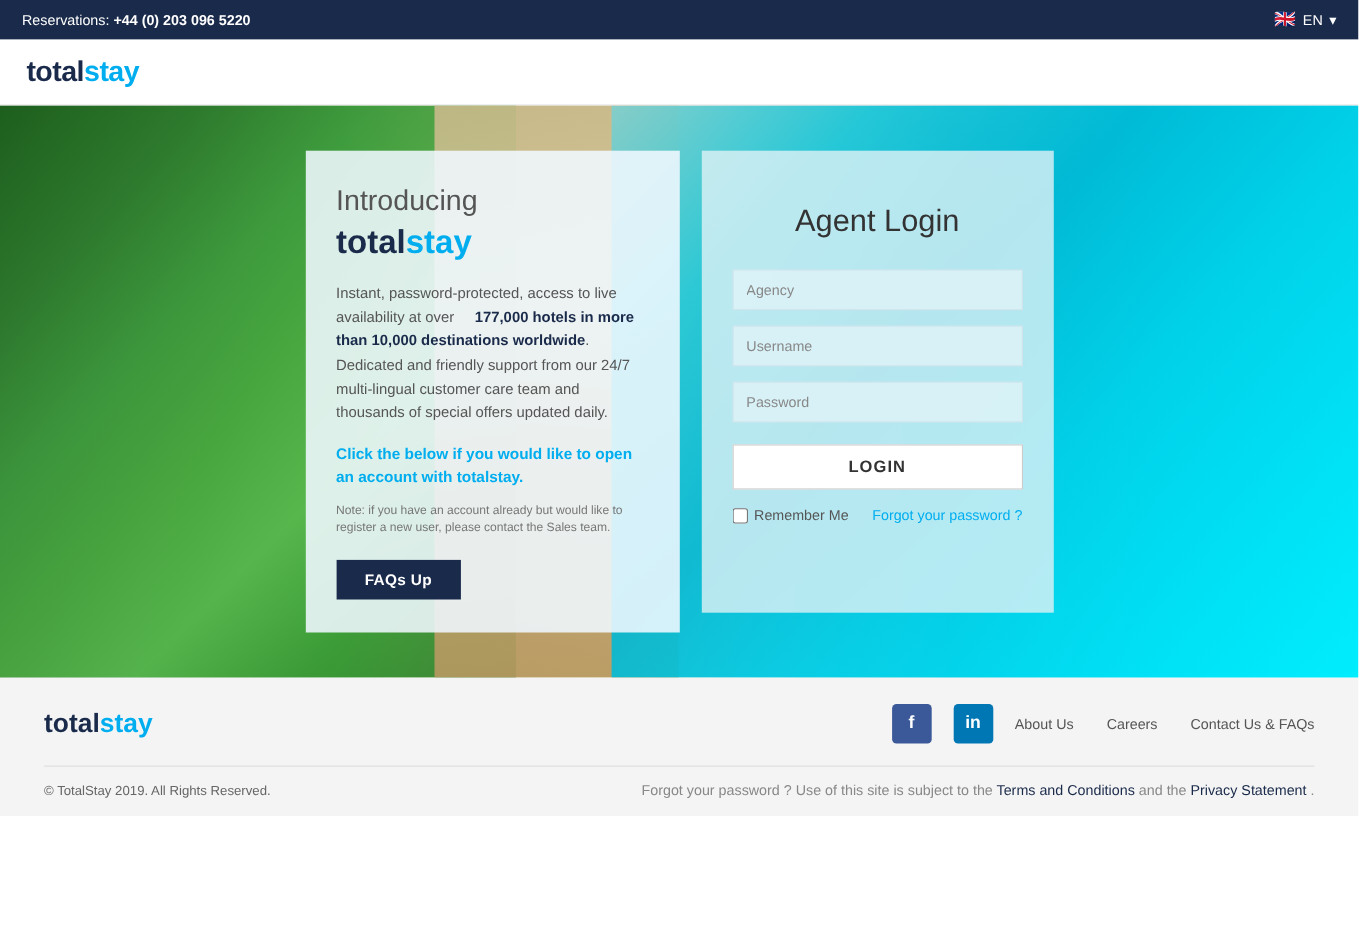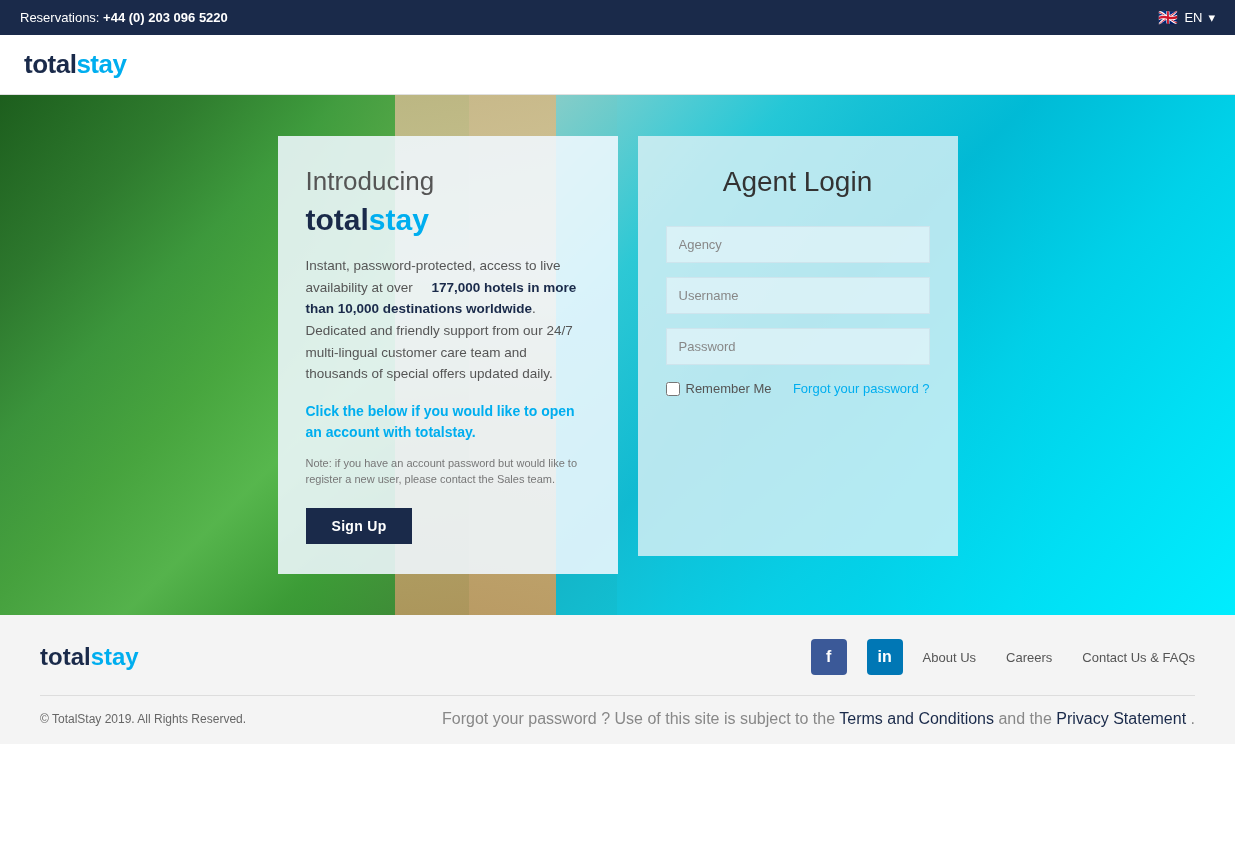--- a/index.html
+++ b/index.html
@@ -148,21 +148,21 @@
       padding: 10px 26px;
       font-size: 14px;
       font-weight: 600;
       cursor: pointer;
       letter-spacing: 0.3px;
     }
 
     
     .login-panel {
       background: rgba(220, 240, 245, 0.82);
-      padding: 30px 28px;
+      padding: 48px 28px;
       width: 320px;
       min-height: 420px;
     }
     .login-title {
       font-size: 28px;
       color: #333;
       font-weight: 300;
       text-align: center;
       margin-bottom: 28px;
     }
@@ -263,21 +263,21 @@
       padding-top: 14px;
       display: flex;
       justify-content: space-between;
       align-items: center;
     }
     .footer-copy {
       font-size: 12px;
       color: #666;
     }
     .footer-legal {
-      font-size: 16px;
+      font-size: 13px;
       color: #888;
     }
     .footer-legal a { color: #1a2a4a; text-decoration: none; }
   </style>
 </head>
 <body>
 
 <div class="top-bar">
   <div>
     <span>Reservations:</span>
@@ -306,37 +306,38 @@
 
     <div class="intro-panel">
       <div class="intro-title">Introducing</div>
       <span class="intro-logo">
         <span class="logo-total">total</span><span class="logo-stay">stay</span>
       </span>
       <div class="intro-text">
         <span>Instant, password-protected, access to live availability at over </span><strong>177,000 hotels in more than 10,000 destinations worldwide</strong><span>. Dedicated and friendly support from our 24/7 multi-lingual customer care team and thousands of special offers updated daily.</span>
       </div>
       <div class="intro-cta">Click the below if you would like to open an account with totalstay.</div>
-      <div class="intro-note">Note: if you have an account password but would like to register a new user, please contact the Sales team.</div>
-      <button class="signup-btn">Sign Up</button>
+      <div class="intro-note">Note: if you have an account already but would like to register a new user, please contact the Sales team.</div>
+      <button class="signup-btn">FAQs Up</button>
     </div>
 
     <div class="login-panel">
       <div class="login-title">Agent Login</div>
 
       <div class="login-field">
         <input type="text" placeholder="Agency" style="">
       </div>
       <div class="login-field">
         <input type="text" placeholder="Username" style="">
       </div>
       <div class="login-field">
         <input type="password" placeholder="Password" style="">
       </div>
 
+      <button class="login-btn">LOGIN</button>
 
       <div class="login-footer">
         <label class="remember-me">
           <input type="checkbox" style="">
           <span>Remember Me</span>
         </label>
         <a class="forgot-link">Forgot your password ?</a>
       </div>
     </div>
 

